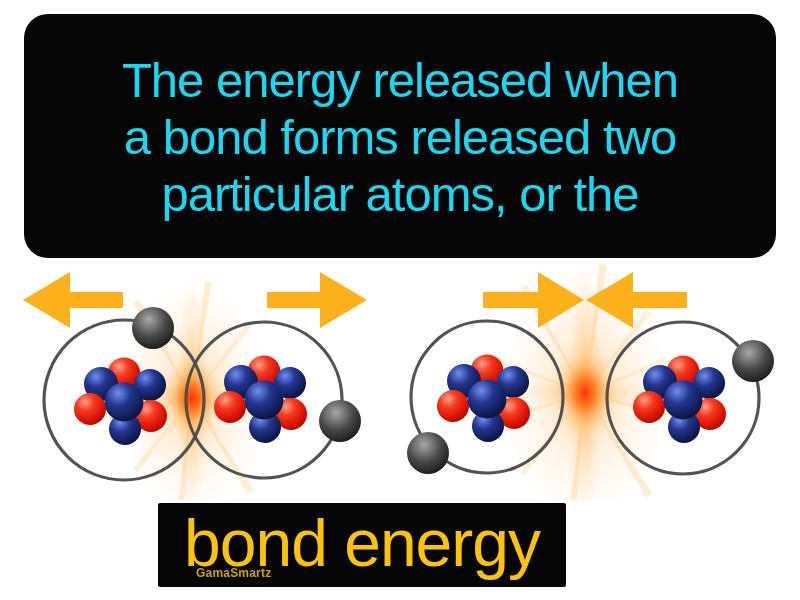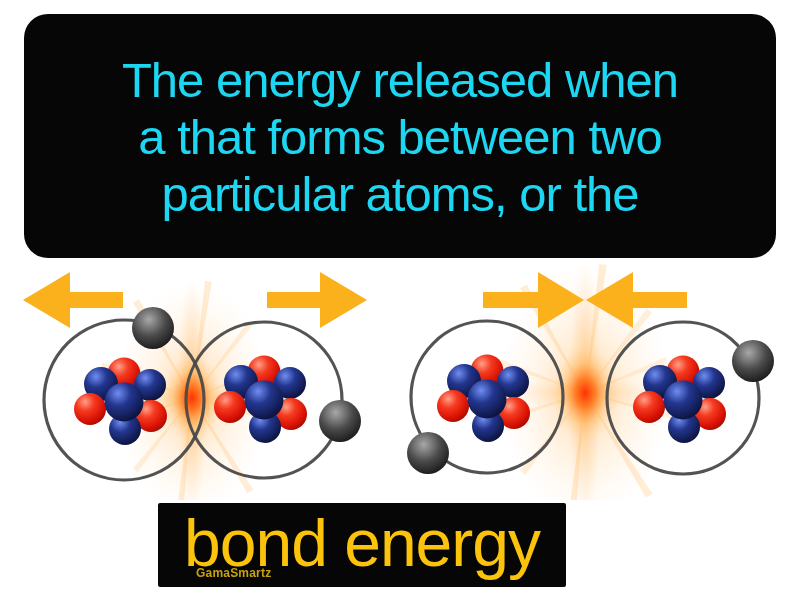--- a/index.html
+++ b/index.html
@@ -72,21 +72,21 @@
     letter-spacing: 0.2px;
   }
 </style>
 </head>
 <body>
 
 <div class="stage">
 
   <div class="def-box">
     <div class="def-line">The energy released when</div>
-    <div class="def-line">a that forms between two</div>
+    <div class="def-line">a bond forms released two</div>
     <div class="def-line">particular atoms, or the</div>
   </div>
 
   <svg class="diagram" viewBox="0 0 800 240" xmlns="http://www.w3.org/2000/svg">
     <defs>
       <radialGradient id="gRed" cx="35%" cy="28%" r="80%">
         <stop offset="0%" stop-color="#ff9f87"></stop>
         <stop offset="35%" stop-color="#f53a20"></stop>
         <stop offset="75%" stop-color="#d81103"></stop>
         <stop offset="100%" stop-color="#9b0a00"></stop>

